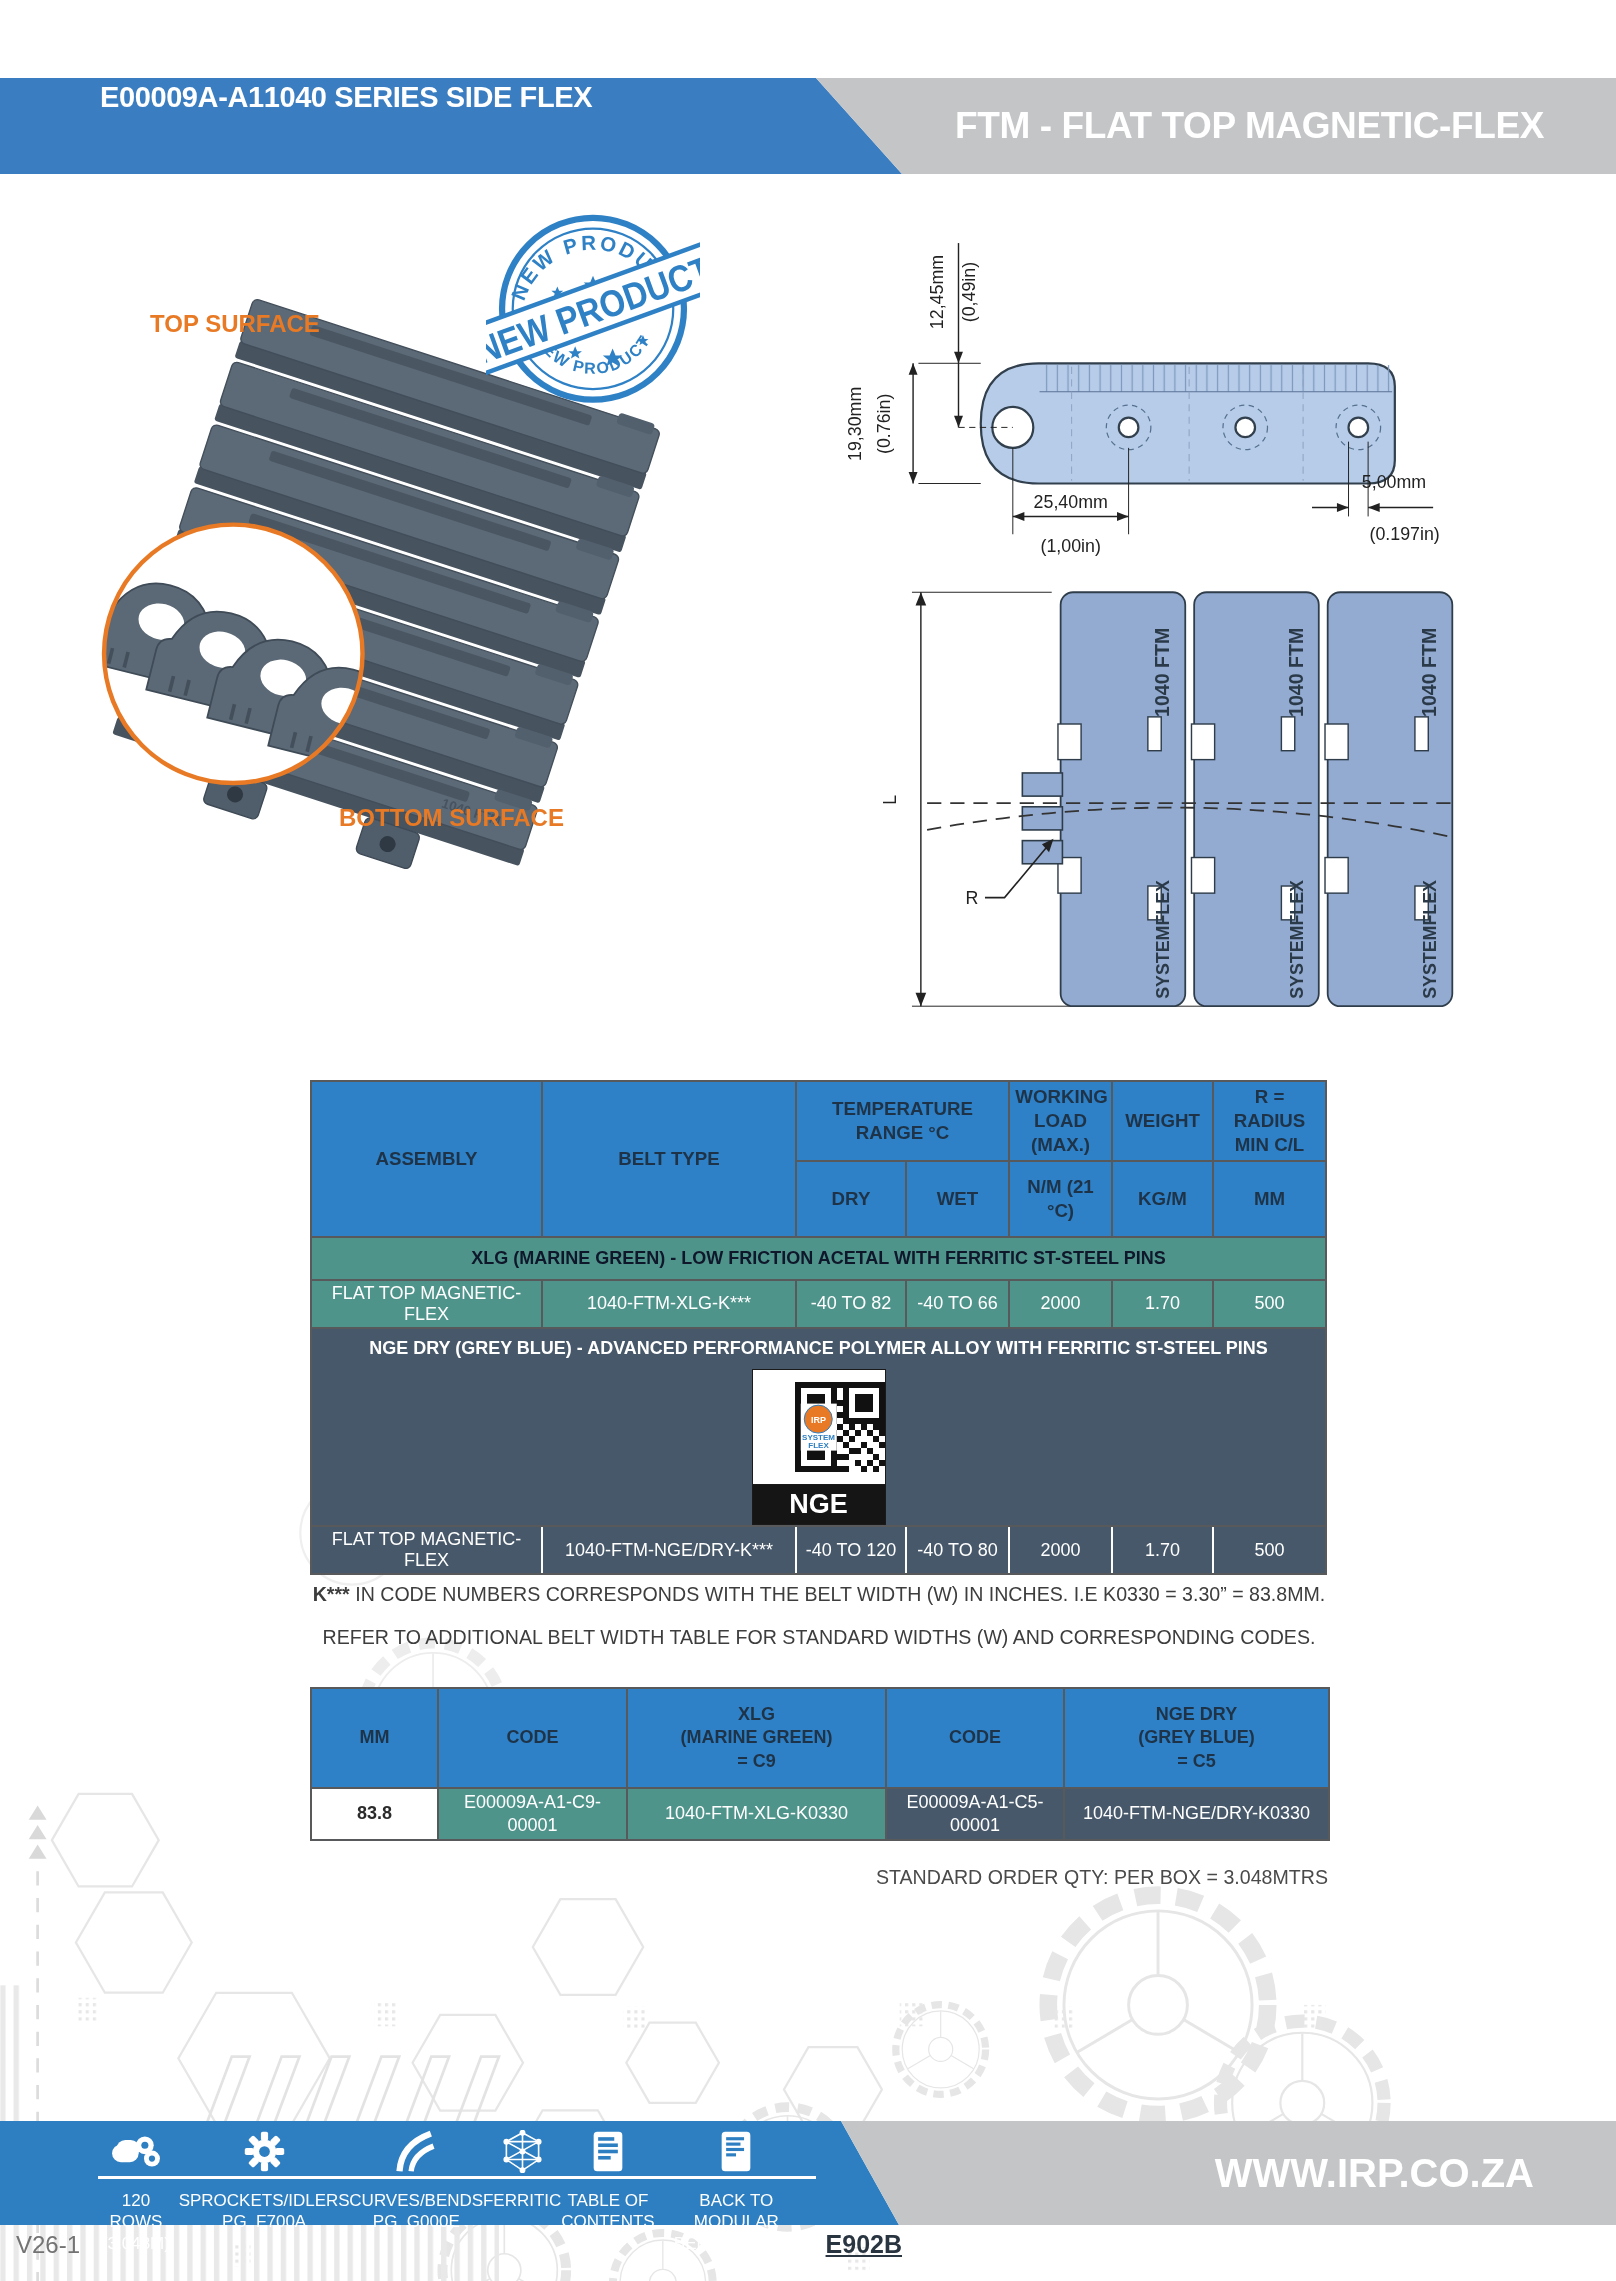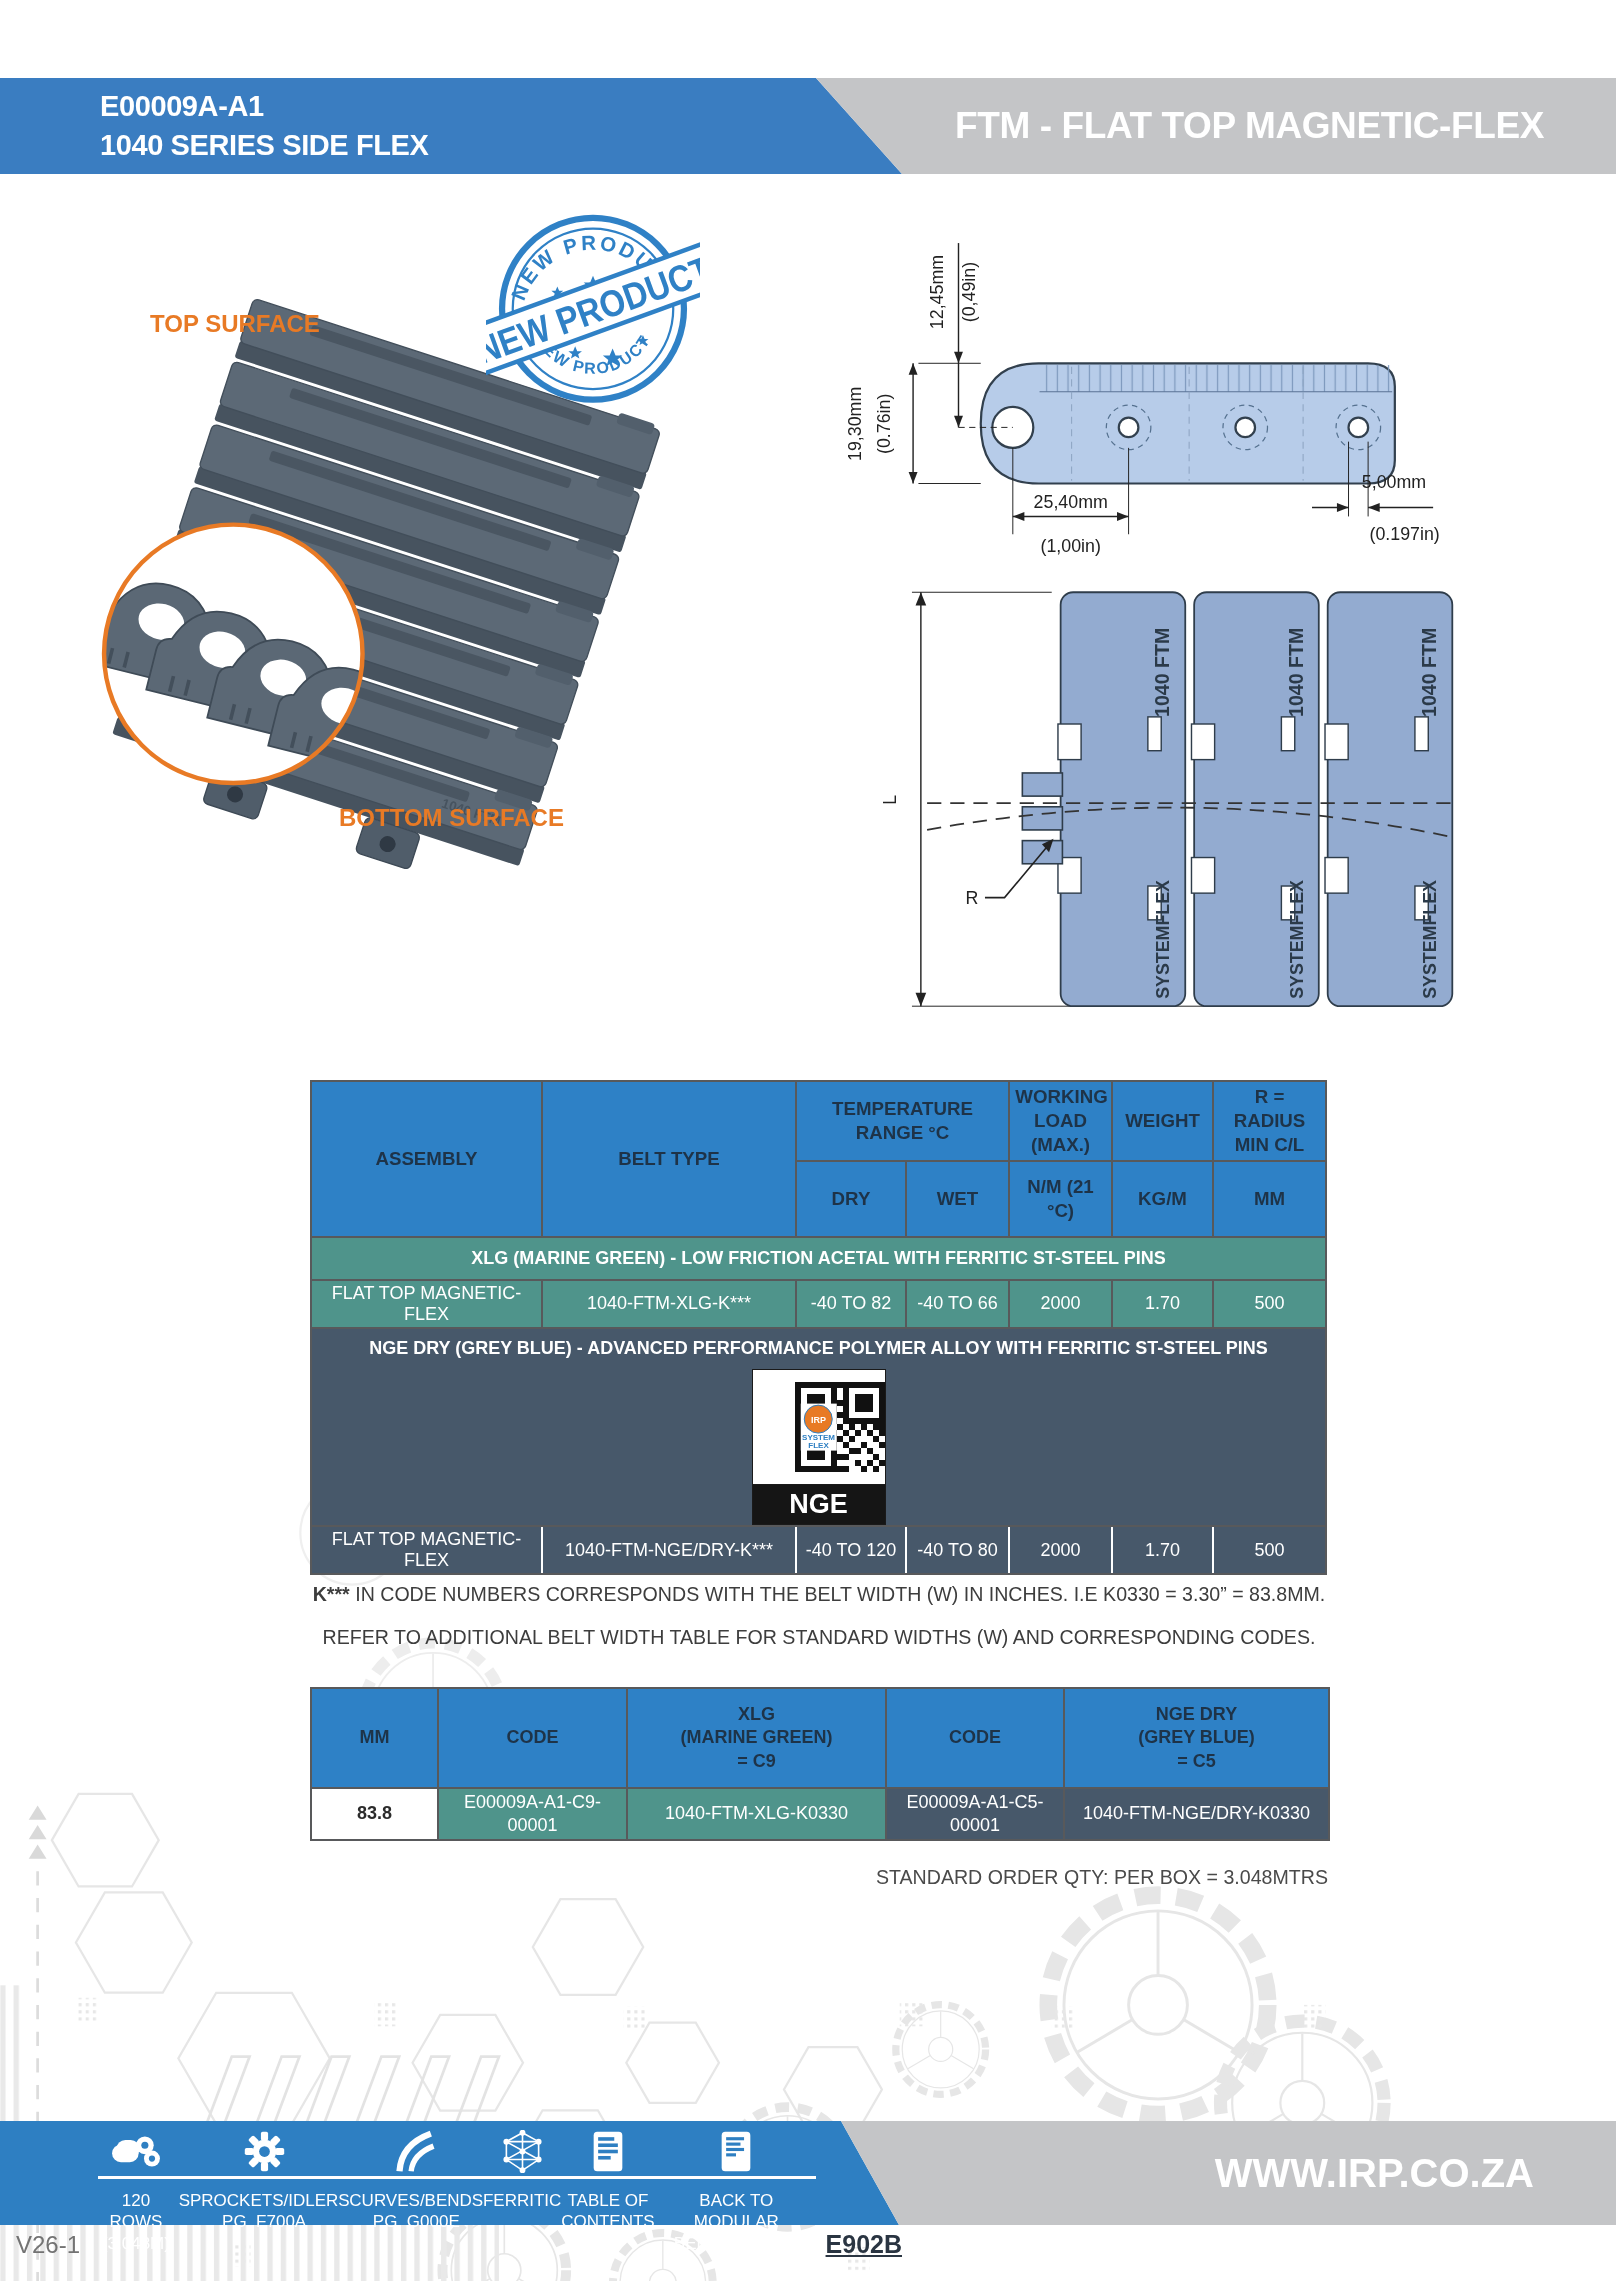--- a/index.html
+++ b/index.html
@@ -6,21 +6,21 @@
   .page{position:relative;width:1616px;height:2281px;background:#fff;overflow:hidden;
         font-family:"Liberation Sans",sans-serif;}
   .abs{position:absolute;}
 
   
   .hdr{position:absolute;left:0;top:78px;width:1616px;height:96px;}
   .hdr-blue{position:absolute;inset:0;background:#3a7dc1;
             clip-path:polygon(0 0,816px 0,902px 100%,0 100%);}
   .hdr-gray{position:absolute;inset:0;background:#c4c5c7;
             clip-path:polygon(816px 0,100% 0,100% 100%,902px 100%);}
-  .hdr-left{position:absolute;left:100px;top:0;height:100%;display:flex;flex-direction:column;
+  .hdr-left{position:absolute;left:100px;top:0;height:100%;display:flex;flex-direction:row;
             justify-content:center;color:#fff;font-weight:bold;font-size:29px;line-height:1.34;
             letter-spacing:-0.4px;}
   .hdr-right{position:absolute;left:918px;width:663px;top:0;height:100%;display:flex;
              align-items:center;justify-content:center;color:#fff;font-weight:bold;
              font-size:37px;letter-spacing:-0.4px;}
 
   
   .surface-label{position:absolute;color:#e87a25;font-weight:bold;font-size:24px;letter-spacing:0;}
 
   
@@ -29,21 +29,21 @@
   .ext{stroke:#222;stroke-width:1.1;}
   .dimtxt{font-size:20px;fill:#222;}
 
   
   .spec-table{position:absolute;left:310px;top:1080px;width:1016px;border-collapse:collapse;
               table-layout:fixed;}
   .spec-table td{border:2.7px solid #58595b;text-align:center;vertical-align:middle;
                  padding:1.8px 5.3px;box-sizing:border-box;}
   .sp-h td{background:#2e81c6;color:#1e3348;font-weight:bold;font-size:18.7px;line-height:1.3;}
   tr.h1{height:80px;} tr.h2{height:76px;}
-  tr.sp-banner{height:43px;} tr.sp-banner td{background:#4f948b;color:#ffffff;font-weight:bold;font-size:18px;}
+  tr.sp-banner{height:43px;} tr.sp-banner td{background:#4f948b;color:#0f172a;font-weight:bold;font-size:18px;}
   tr.sp-data{height:46px;} tr.sp-data td{background:#4f948b;color:#fff;font-size:18px;}
   tr.sp-nge-block{height:182px;} tr.sp-nge-block td{background:#47586a;padding:0;vertical-align:top;}
   .nge-banner{color:#fff;font-weight:bold;font-size:18px;margin-top:9px;}
   tr.sp-data-nge{height:46px;} tr.sp-data-nge td{background:#47586a;color:#fff;font-size:18px;
        border-color:#fff;border-bottom-color:#58595b;}
   tr.sp-data-nge td:first-child{border-left-color:#58595b;}
   tr.sp-data-nge td:last-child{border-right-color:#58595b;}
 
   .qr-card{width:134px;margin:10.7px auto 0;}
   .qr-img{position:relative;background:#fff;border:1.8px solid #1a1a1a;height:114px;

